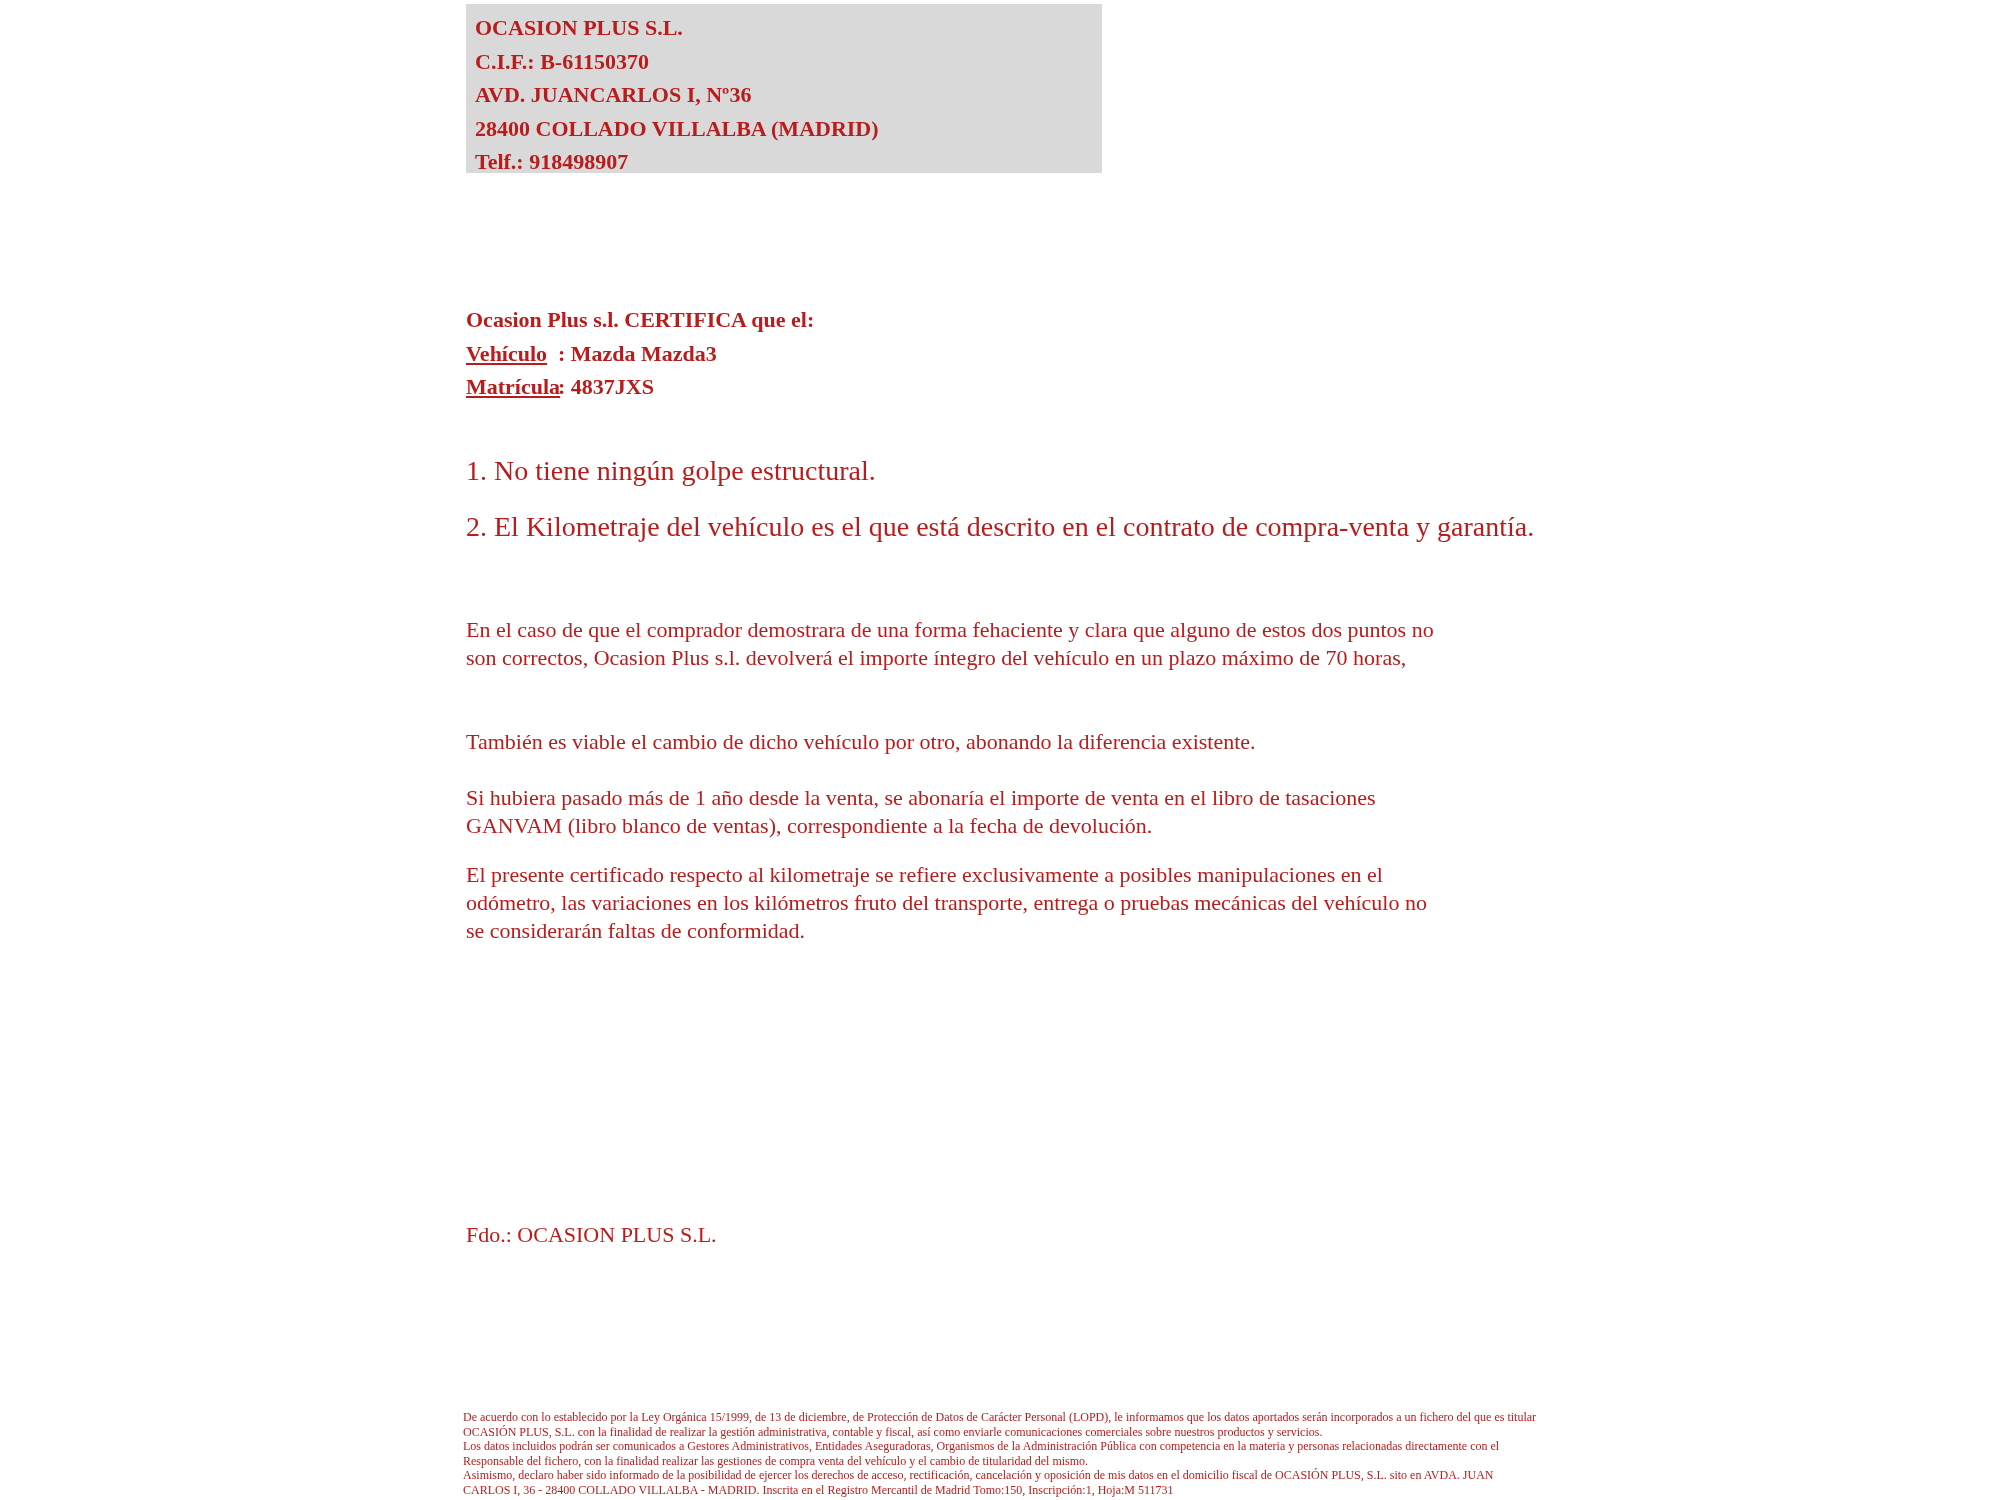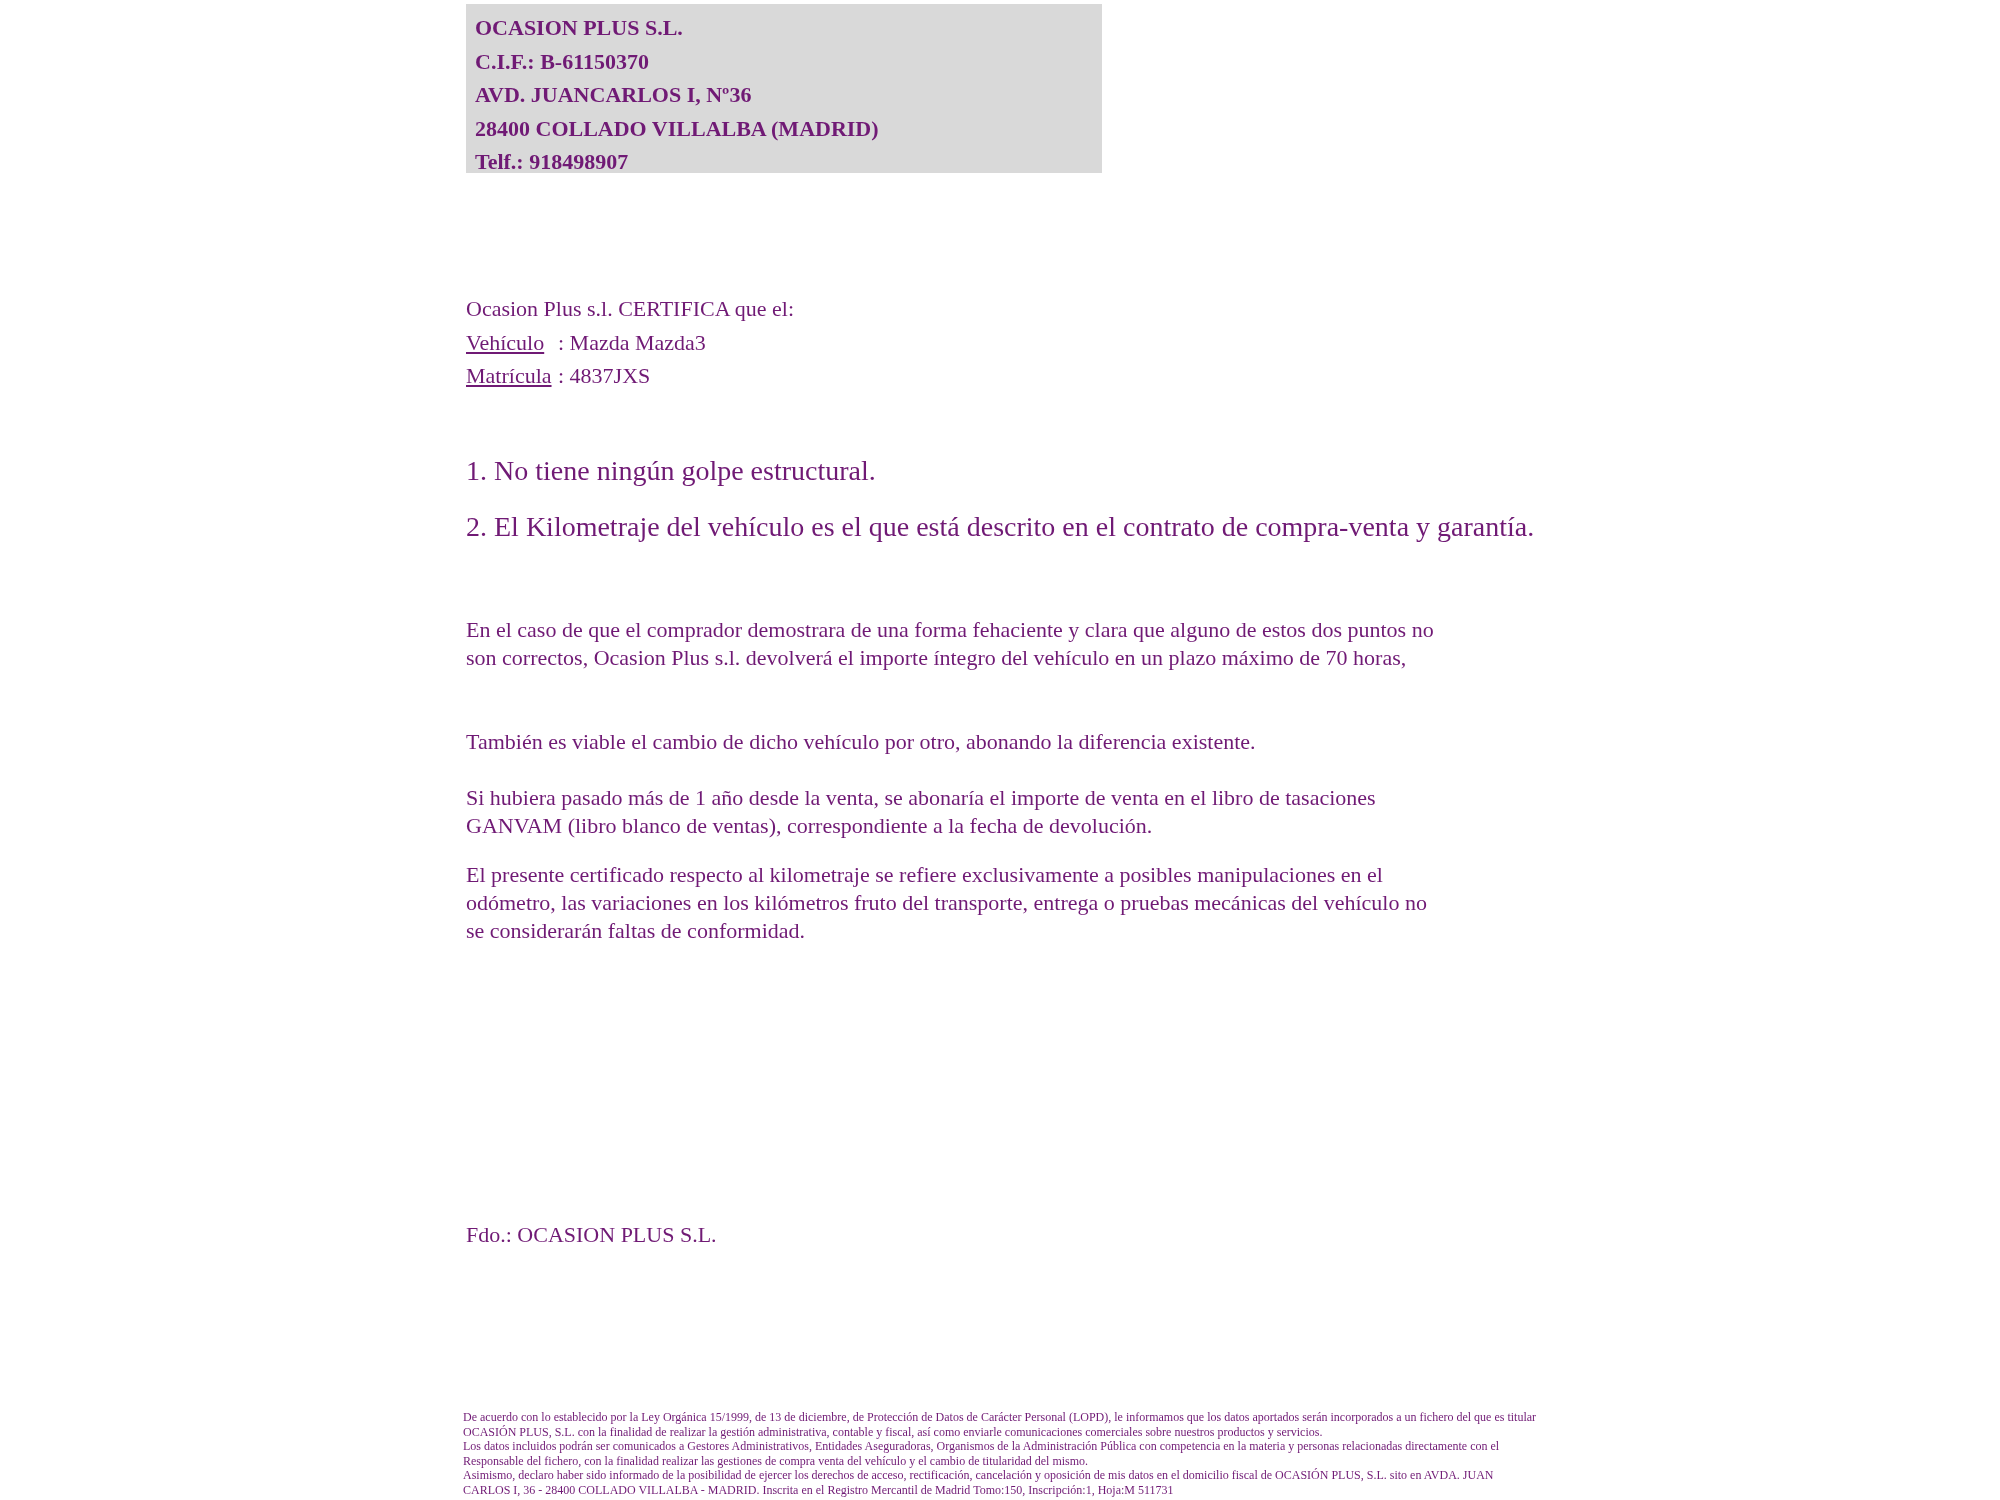--- a/index.html
+++ b/index.html
@@ -6,21 +6,21 @@
     margin: 0;
     padding: 0;
     background: #ffffff;
   }
   .page {
     position: relative;
     width: 2000px;
     height: 1500px;
     background: #ffffff;
     font-family: "Liberation Serif", "DejaVu Serif", serif;
-    color: #701a75;
+    color: #b91c1c;
     overflow: hidden;
   }
   .header-box {
     position: absolute;
     left: 466px;
     top: 4px;
     width: 636px;
     height: 169px;
     background: #d9d9d9;
     box-sizing: border-box;
@@ -33,24 +33,25 @@
   .date-line {
     position: absolute;
     left: 935px;
     top: 240px;
     font-size: 22px;
     white-space: nowrap;
   }
   .cert-block {
     position: absolute;
     left: 466px;
-    top: 292px;
+    top: 303px;
     font-size: 22px;
     line-height: 33.5px;
     white-space: nowrap;
+    font-weight: bold;
   }
   .cert-label-wrap {
     display: inline-block;
     width: 92px;
   }
   .cert-label-wrap .u {
     text-decoration: underline;
     text-align: center;
   }
   .body-line {

